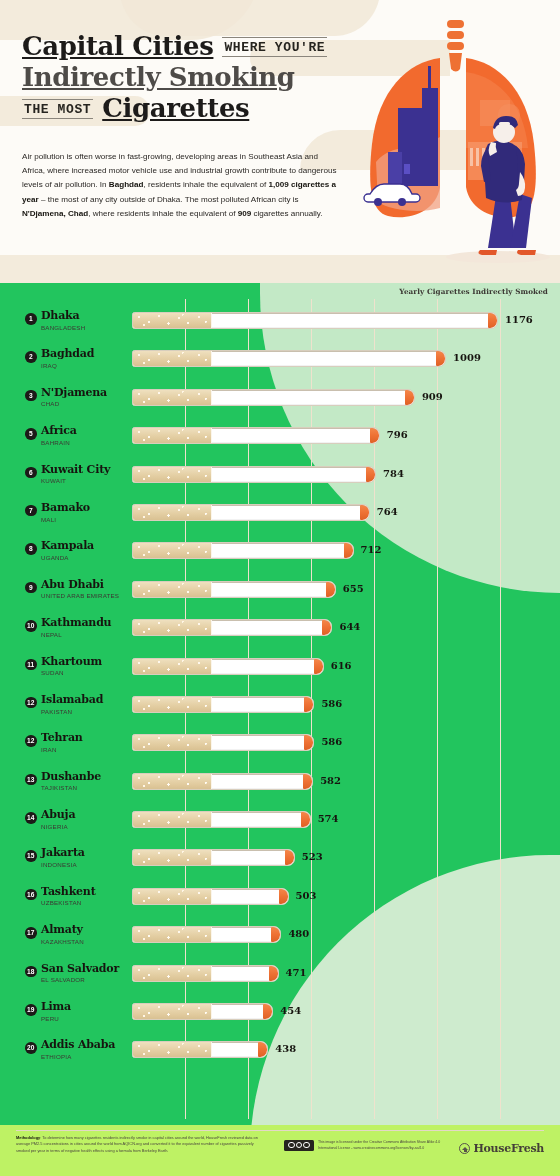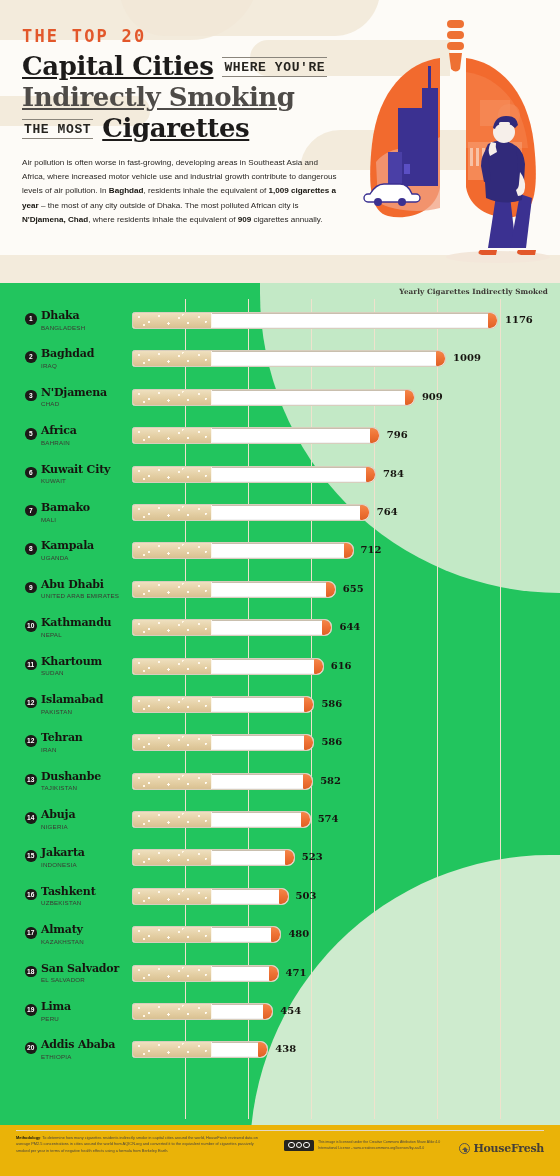--- a/index.html
+++ b/index.html
@@ -47,21 +47,21 @@
   .tl-mono {
     font-family: Liberation Mono, monospace; font-weight: 700;
     font-size: 13px; color: #26241F; letter-spacing: .6px;
     border-top: 1.4px solid #8A857C; border-bottom: 1.4px solid #8A857C;
     padding: 2px 2px 1px 2px; margin-bottom: 4px;
   }
   .tl-line2 { margin-top: 3px; }
   .tl-line3 { margin-top: 4px; }
 
   .lede {
-    margin-top: 13px; width: 318px;
+    margin-top: 27px; width: 318px;
     font-size: 8.1px; line-height: 1.78; color: #2A2724;
     font-family: "Liberation Sans", sans-serif;
   }
   .lede b { font-weight: 700; color:#16140F; }
 
   
   .art { position: absolute; right: 2px; top: 12px; width: 210px; height: 265px; z-index: 3; }
 
   
   .chart {
@@ -142,21 +142,21 @@
     border-radius: 1px 7px 7px 1px;
   }
   .value {
     position: absolute; top: 10px;
     font-family: "DejaVu Serif", serif; font-weight: 700;
     font-size: 10px; color: #16140F;
   }
 
   
   .footer {
-    position: relative; height: 51px; background: #eab308;
+    position: relative; height: 51px; background: #bef264;
     padding: 10px 16px 0 16px;
   }
   .foot-rule { position:absolute; left:16px; right:16px; top:5px; height:1px; background:#E3D8C6; }
   .foot-grid { display:flex; align-items:flex-start; }
   .method {
     width: 250px; font-size: 3.9px; line-height: 1.62; color: #4A453E;
   }
   .method b { color:#16140F; }
   .cc { display:flex; gap:4px; margin-left: 18px; padding-top:5px; }
   .cc-badge {
@@ -242,21 +242,20 @@
         <path d="M168 134 q8 6 9 18 l-1 18 l-7 -1 l1 -16 z" fill="#312A7A"></path>
         <circle cx="156" cy="120" r="11" fill="#F6EFEA"></circle>
         <path d="M145 116 q2 -12 13 -12 q11 0 12 9 l-3 3 q-6 -6 -14 -4 q-5 1 -6 5 z" fill="#312A7A"></path>
         <path d="M143 130 q-4 8 -1 14 l7 -4 q-2 -5 -1 -9 z" fill="#F6EFEA"></path>
         <rect x="151" y="110" width="11" height="3.4" rx="1.6" fill="#F6EFEA"></rect>
         <path d="M172 160 q6 8 5 16 q-1 8 -7 8 l-2 -6 q3 -2 3 -7 z" fill="#F6EFEA"></path>
       </g>
     </svg>
 
     <div class="hdr-inner">
-      <div class="kicker">THE TOP 20</div>
       <div class="title-block">
         <div class="tl-row">
           <span class="tl-serif">Capital Cities</span>
           <span class="tl-mono">WHERE YOU'RE</span>
         </div>
         <div class="tl-row tl-line2">
           <span class="tl-serif grey">Indirectly Smoking</span>
         </div>
         <div class="tl-row tl-line3">
           <span class="tl-mono">THE MOST</span>

